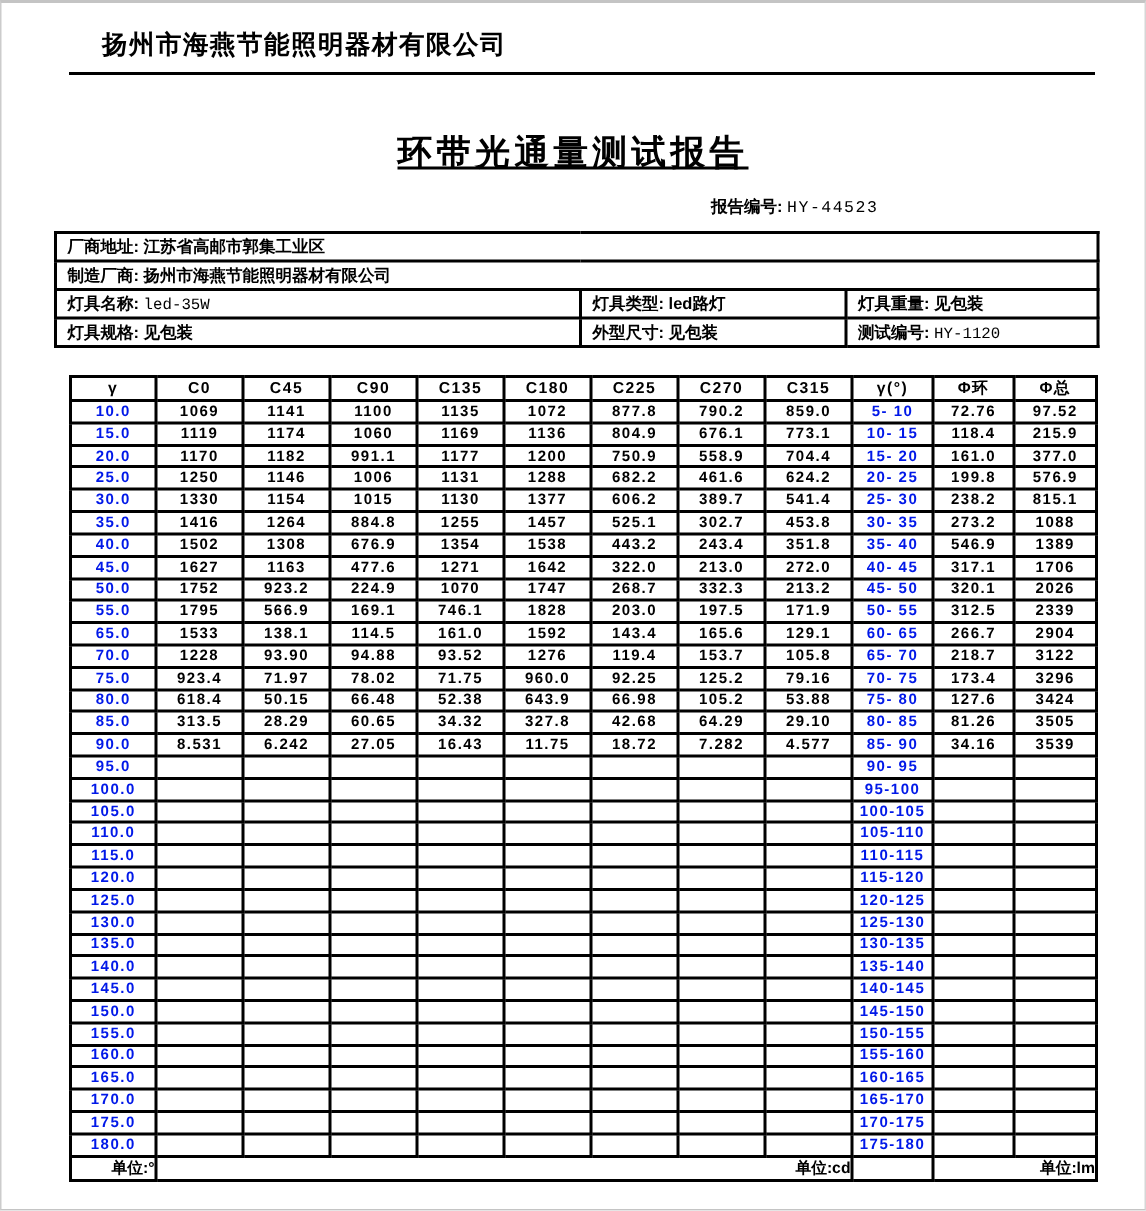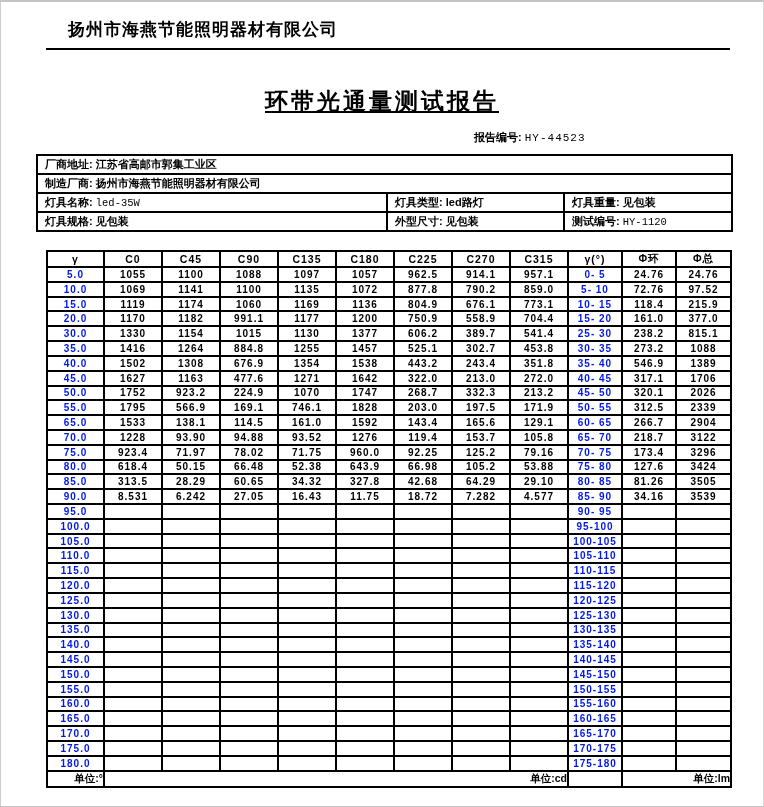--- a/index.html
+++ b/index.html
@@ -137,34 +137,20 @@
           <th>C225</th>
           <th>C270</th>
           <th>C315</th>
           <th>γ(°)</th>
           <th>Φ环</th>
           <th>Φ总</th>
         </tr>
     </thead>
     <tbody>
         <tr>
-          <td class="blue">5.0</td>
-          <td>1055</td>
-          <td>1100</td>
-          <td>1088</td>
-          <td>1097</td>
-          <td>1057</td>
-          <td>962.5</td>
-          <td>914.1</td>
-          <td>957.1</td>
-          <td class="blue">0-  5</td>
-          <td>24.76</td>
-          <td>24.76</td>
-        </tr>
-        <tr>
           <td class="blue">10.0</td>
           <td>1069</td>
           <td>1141</td>
           <td>1100</td>
           <td>1135</td>
           <td>1072</td>
           <td>877.8</td>
           <td>790.2</td>
           <td>859.0</td>
           <td class="blue">5- 10</td>
@@ -193,20 +179,34 @@
           <td>1177</td>
           <td>1200</td>
           <td>750.9</td>
           <td>558.9</td>
           <td>704.4</td>
           <td class="blue">15- 20</td>
           <td>161.0</td>
           <td>377.0</td>
         </tr>
         <tr>
+          <td class="blue">25.0</td>
+          <td>1250</td>
+          <td>1146</td>
+          <td>1006</td>
+          <td>1131</td>
+          <td>1288</td>
+          <td>682.2</td>
+          <td>461.6</td>
+          <td>624.2</td>
+          <td class="blue">20- 25</td>
+          <td>199.8</td>
+          <td>576.9</td>
+        </tr>
+        <tr>
           <td class="blue">30.0</td>
           <td>1330</td>
           <td>1154</td>
           <td>1015</td>
           <td>1130</td>
           <td>1377</td>
           <td>606.2</td>
           <td>389.7</td>
           <td>541.4</td>
           <td class="blue">25- 30</td>

